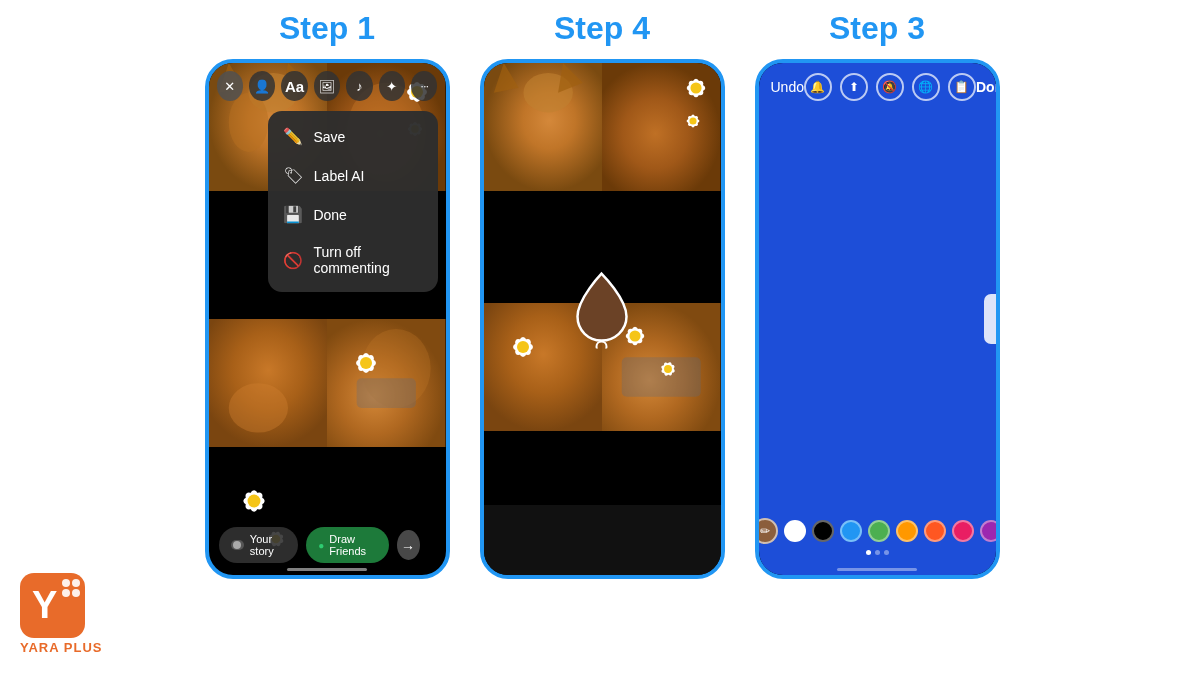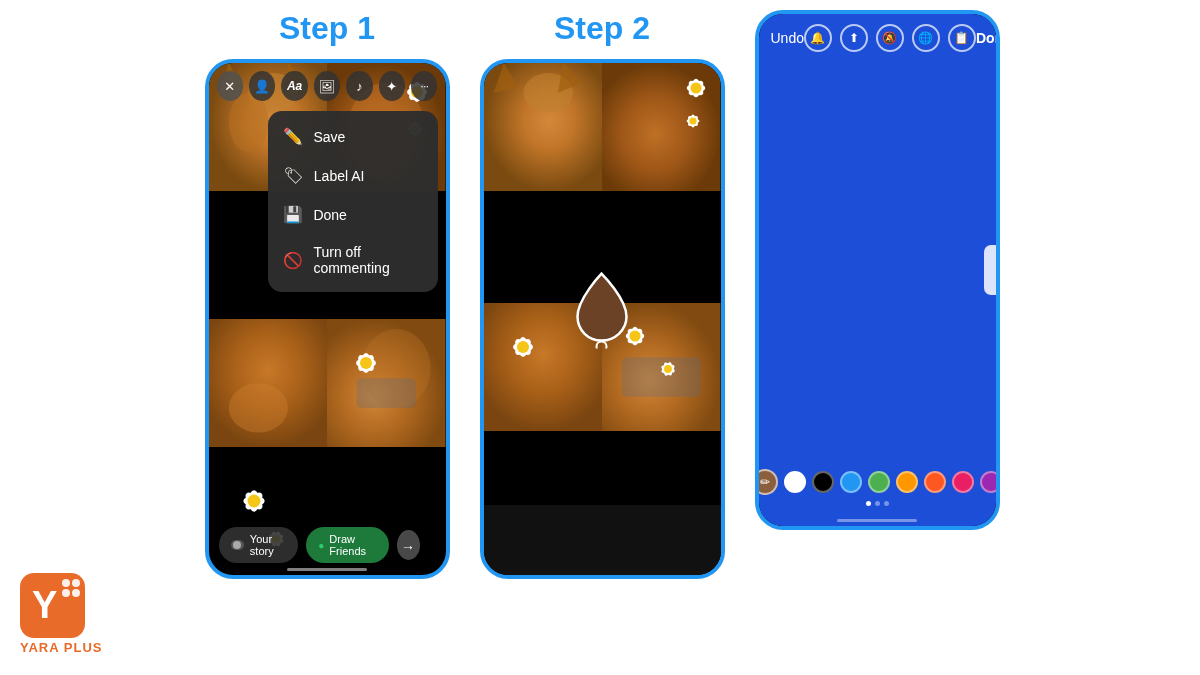--- a/index.html
+++ b/index.html
@@ -472,21 +472,21 @@
                   <circle r="6" fill="#f5c518"></circle>
                 </g>
               </svg>
             </div>
           </div>
         </div>
 
         <div class="step1-toolbar">
           <div class="toolbar-icon x-icon">✕</div>
           <div class="toolbar-icon">👤</div>
-          <div class="toolbar-icon" style="font-size:12px;font-weight:bold;font-style:italic;">Aa</div>
+          <div class="toolbar-icon" style="font-size:15px;font-weight:bold;">Aa</div>
           <div class="toolbar-icon">🖼</div>
           <div class="toolbar-icon">♪</div>
           <div class="toolbar-icon">✦</div>
           <div class="toolbar-icon" style="letter-spacing:-1px;font-size:11px;">···</div>
         </div>
 
         <div class="dropdown-menu">
           <div class="dropdown-item">
             <span class="menu-icon">✏️</span>
             <span>Save</span>
@@ -516,21 +516,21 @@
           </div>
           <div class="arrow-btn">→</div>
         </div>
 
         <div style="position:absolute;bottom:4px;left:50%;transform:translateX(-50%);width:80px;height:3px;background:rgba(255,255,255,0.5);border-radius:2px;"></div>
       </div>
     </div>
   </div>
 
   <div class="step-column">
-    <div class="step-title">Step 2</div>
+    <div class="step-title">Step 4</div>
     <div class="phone-frame">
       <div class="step2-content">
 
         <div class="step2-grid">
 
           <div class="fur-cell">
             <svg viewBox="0 0 120 130" preserveAspectRatio="xMidYMid slice" xmlns="http://www.w3.org/2000/svg">
               <defs>
                 <radialGradient id="s2fur1" cx="55%" cy="45%" r="55%">
                   <stop offset="0%" stop-color="#d4883a"></stop>
@@ -649,20 +649,21 @@
             <circle cx="32" cy="78" r="5" fill="none" stroke="white" stroke-width="2"></circle>
           </svg>
         </div>
 
         <div class="step2-bottom"></div>
       </div>
     </div>
   </div>
 
   <div class="step-column">
+    <div class="step-title">Step 3</div>
     <div class="phone-frame">
       <div class="step3-content">
 
         <div class="step3-toolbar">
           <span class="undo-text">Undo</span>
           <div class="step3-toolbar-icons">
             <div class="step3-icon">🔔</div>
             <div class="step3-icon">⬆</div>
             <div class="step3-icon">🔕</div>
             <div class="step3-icon">🌐</div>

